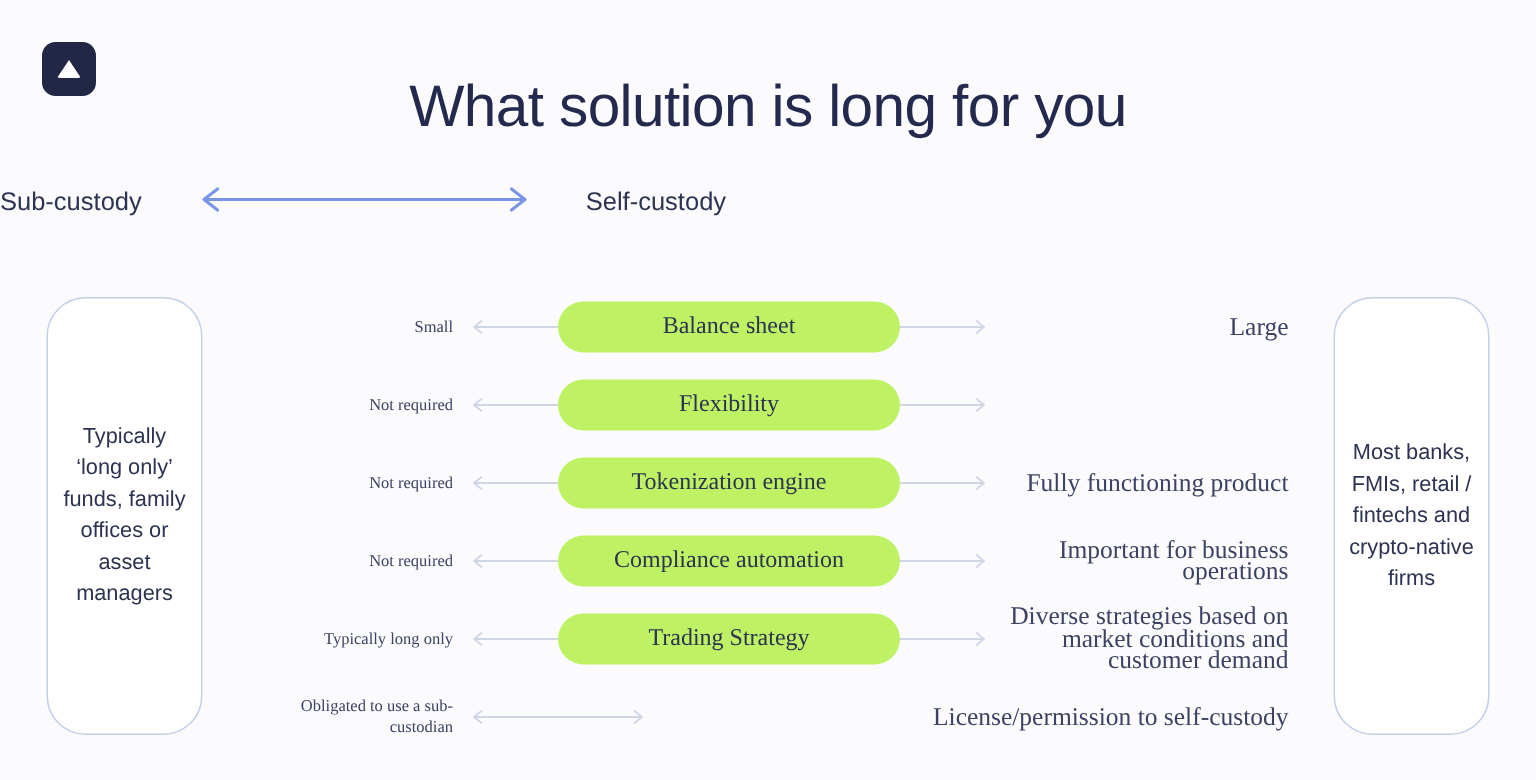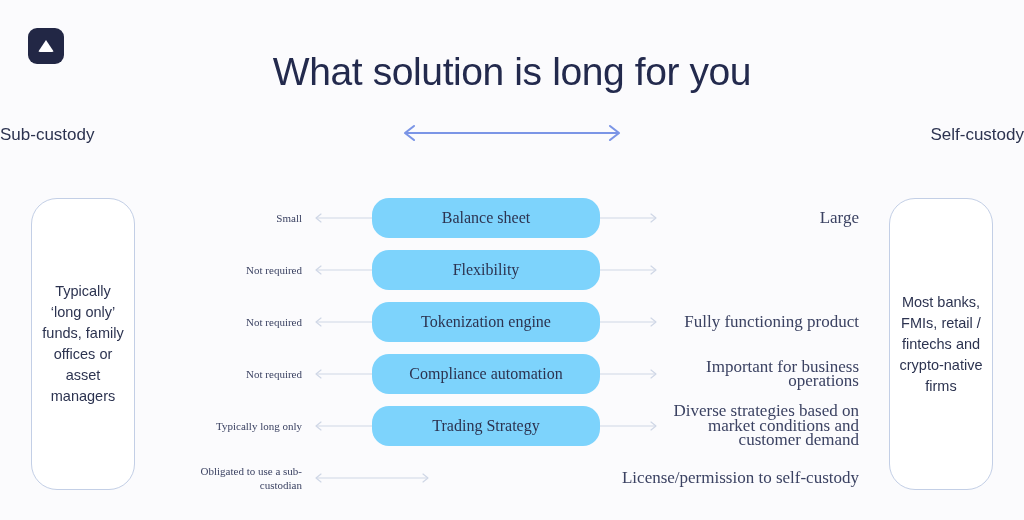--- a/index.html
+++ b/index.html
@@ -54,21 +54,21 @@
 
   
   .spectrum {
     position: absolute;
     top: 121px;
     left: 0;
     right: 0;
     height: 28px;
     display: flex;
     align-items: center;
-    justify-content: space-between;
+    justify-content: flex-start;
   }
   .spectrum-label {
     font-size: 17px;
     line-height: 24px;
     color: #2c3350;
     white-space: nowrap;
   }
   .spectrum-arrow {
     margin: 0 32px;
     display: block;
@@ -130,23 +130,23 @@
     flex: 0 0 62px;
     width: 62px;
     display: flex;
     align-items: center;
   }
   .conn svg { display: block; }
 
   .pill {
     flex: 0 0 228px;
     width: 228px;
-    height: 40px;
+    height: 34px;
     border-radius: 17px;
-    background: #7dd3fc;
+    background: #bef264;
     display: flex;
     align-items: center;
     justify-content: center;
     font-size: 16px;
     line-height: 20px;
     color: #2c3350;
     white-space: nowrap;
   }
 
   .cell-right {

